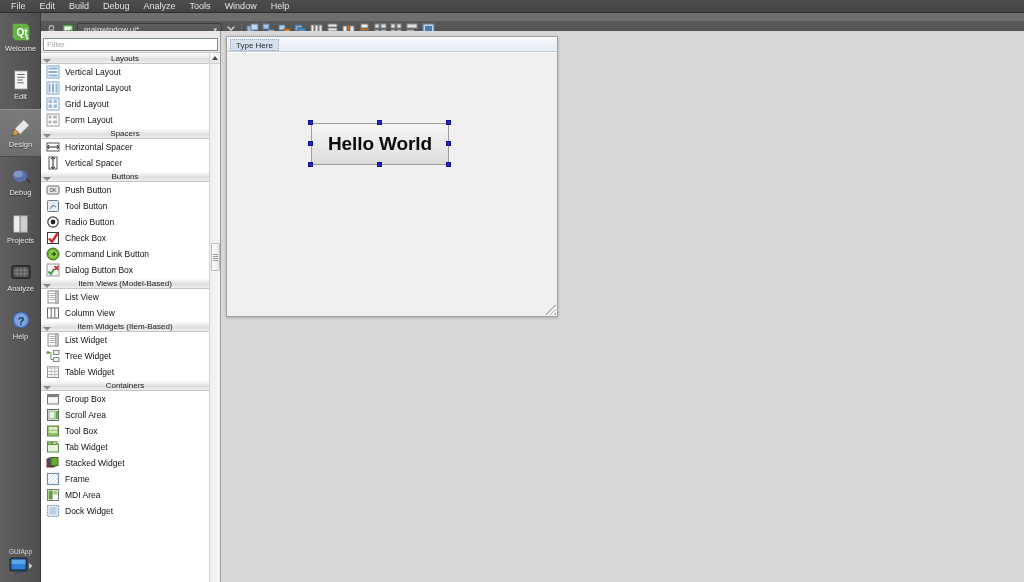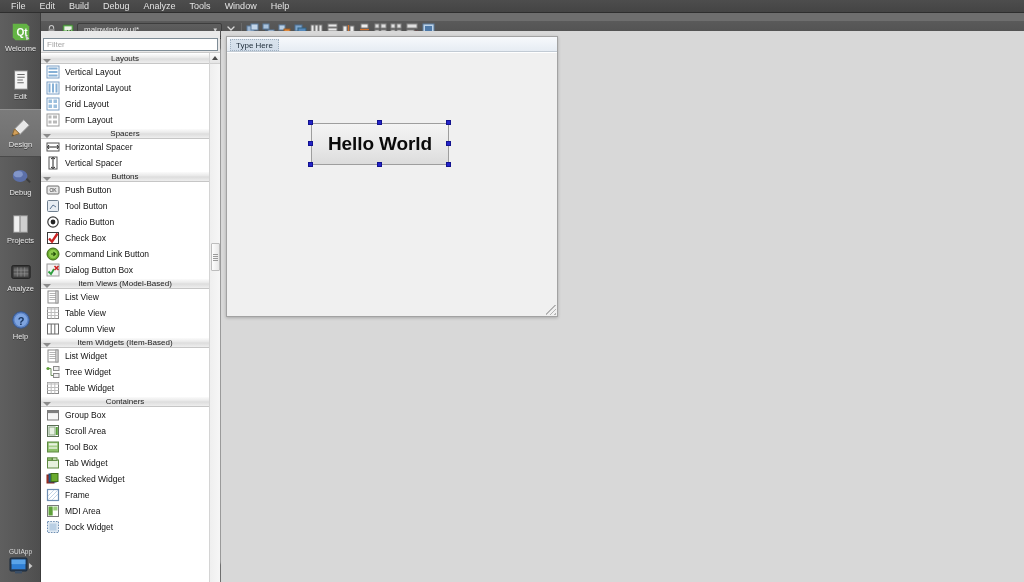--- a/index.html
+++ b/index.html
@@ -68,21 +68,21 @@
     flex: 1; color: #e0e0e0; font-size: 8px; line-height: 13px;
     padding-left: 4px; overflow: hidden; white-space: nowrap;
   }
   .filecombo .caret { font-size: 7px; color: #d2d2d2; padding-right: 2px; }
   .tbsep { width: 1px; height: 13px; background: #3e3e3e; border-right: 1px solid #6a6a6a; margin: 0 2px; }
 
   
   .wbox {
     position: absolute; left: 41px; top: 31px; width: 180px; height: 551px;
     background: #f0f0f0; border-right: 1px solid #9a9a9a;
-    display: flex; flex-direction: column; border-radius: 23px;
+    display: flex; flex-direction: column;
   }
   .filterwrap { padding: 2px 2px 1px 2px; background: #e9e9e9; }
   .filterbox {
     width: 100%; height: 13px; background: #ffffff;
     border: 1px solid #7e8c96; font-size: 8px; color: #9b9b9b;
     padding: 0 3px; line-height: 11px; font-family: "Liberation Sans", sans-serif;
   }
   .filterbox::placeholder { color: #a5a5a5; }
   .wlist { flex: 1; overflow: hidden; background: #ffffff; position: relative; border-top: 1px solid #c9c9c9; }
   .grp {
@@ -536,30 +536,20 @@
                 <rect x="2" y="1" width="10" height="12" fill="#fff" stroke="#8a8a8a"></rect>
                 <g stroke="#b5b5b5">
                   <path d="M3.5 3.5h7M3.5 5.5h7M3.5 7.5h7M3.5 9.5h7"></path>
                 </g>
                 <rect x="9.8" y="1" width="2.2" height="12" fill="#dcdcdc" stroke="#9a9a9a"></rect>
               </svg></span>
             <span class="wlabel">List View</span>
           </div>
           <div class="wrow">
             <span class="wicon"><svg width="14" height="14" viewBox="0 0 14 14">
-                <rect x="1.5" y="1.5" width="11" height="11" fill="#fff" stroke="#8a8a8a"></rect>
-                <rect x="1.5" y="1.5" width="11" height="2.4" fill="#dadada"></rect>
-                <g stroke="#bdbdbd">
-                  <path d="M5.2 1.5v11M8.8 1.5v11M1.5 6.5h11M1.5 9.5h11"></path>
-                </g>
-              </svg></span>
-            <span class="wlabel">Table View</span>
-          </div>
-          <div class="wrow">
-            <span class="wicon"><svg width="14" height="14" viewBox="0 0 14 14">
                 <rect x="1.5" y="2" width="11" height="10" fill="#fff" stroke="#6a6a6a"></rect>
                 <g stroke="#6a6a6a">
                   <path d="M5.2 2v10M8.8 2v10"></path>
                 </g>
               </svg></span>
             <span class="wlabel">Column View</span>
           </div>
           <div class="grp">
             <span class="tri"></span>
             <span>Item Widgets (Item-Based)</span>

